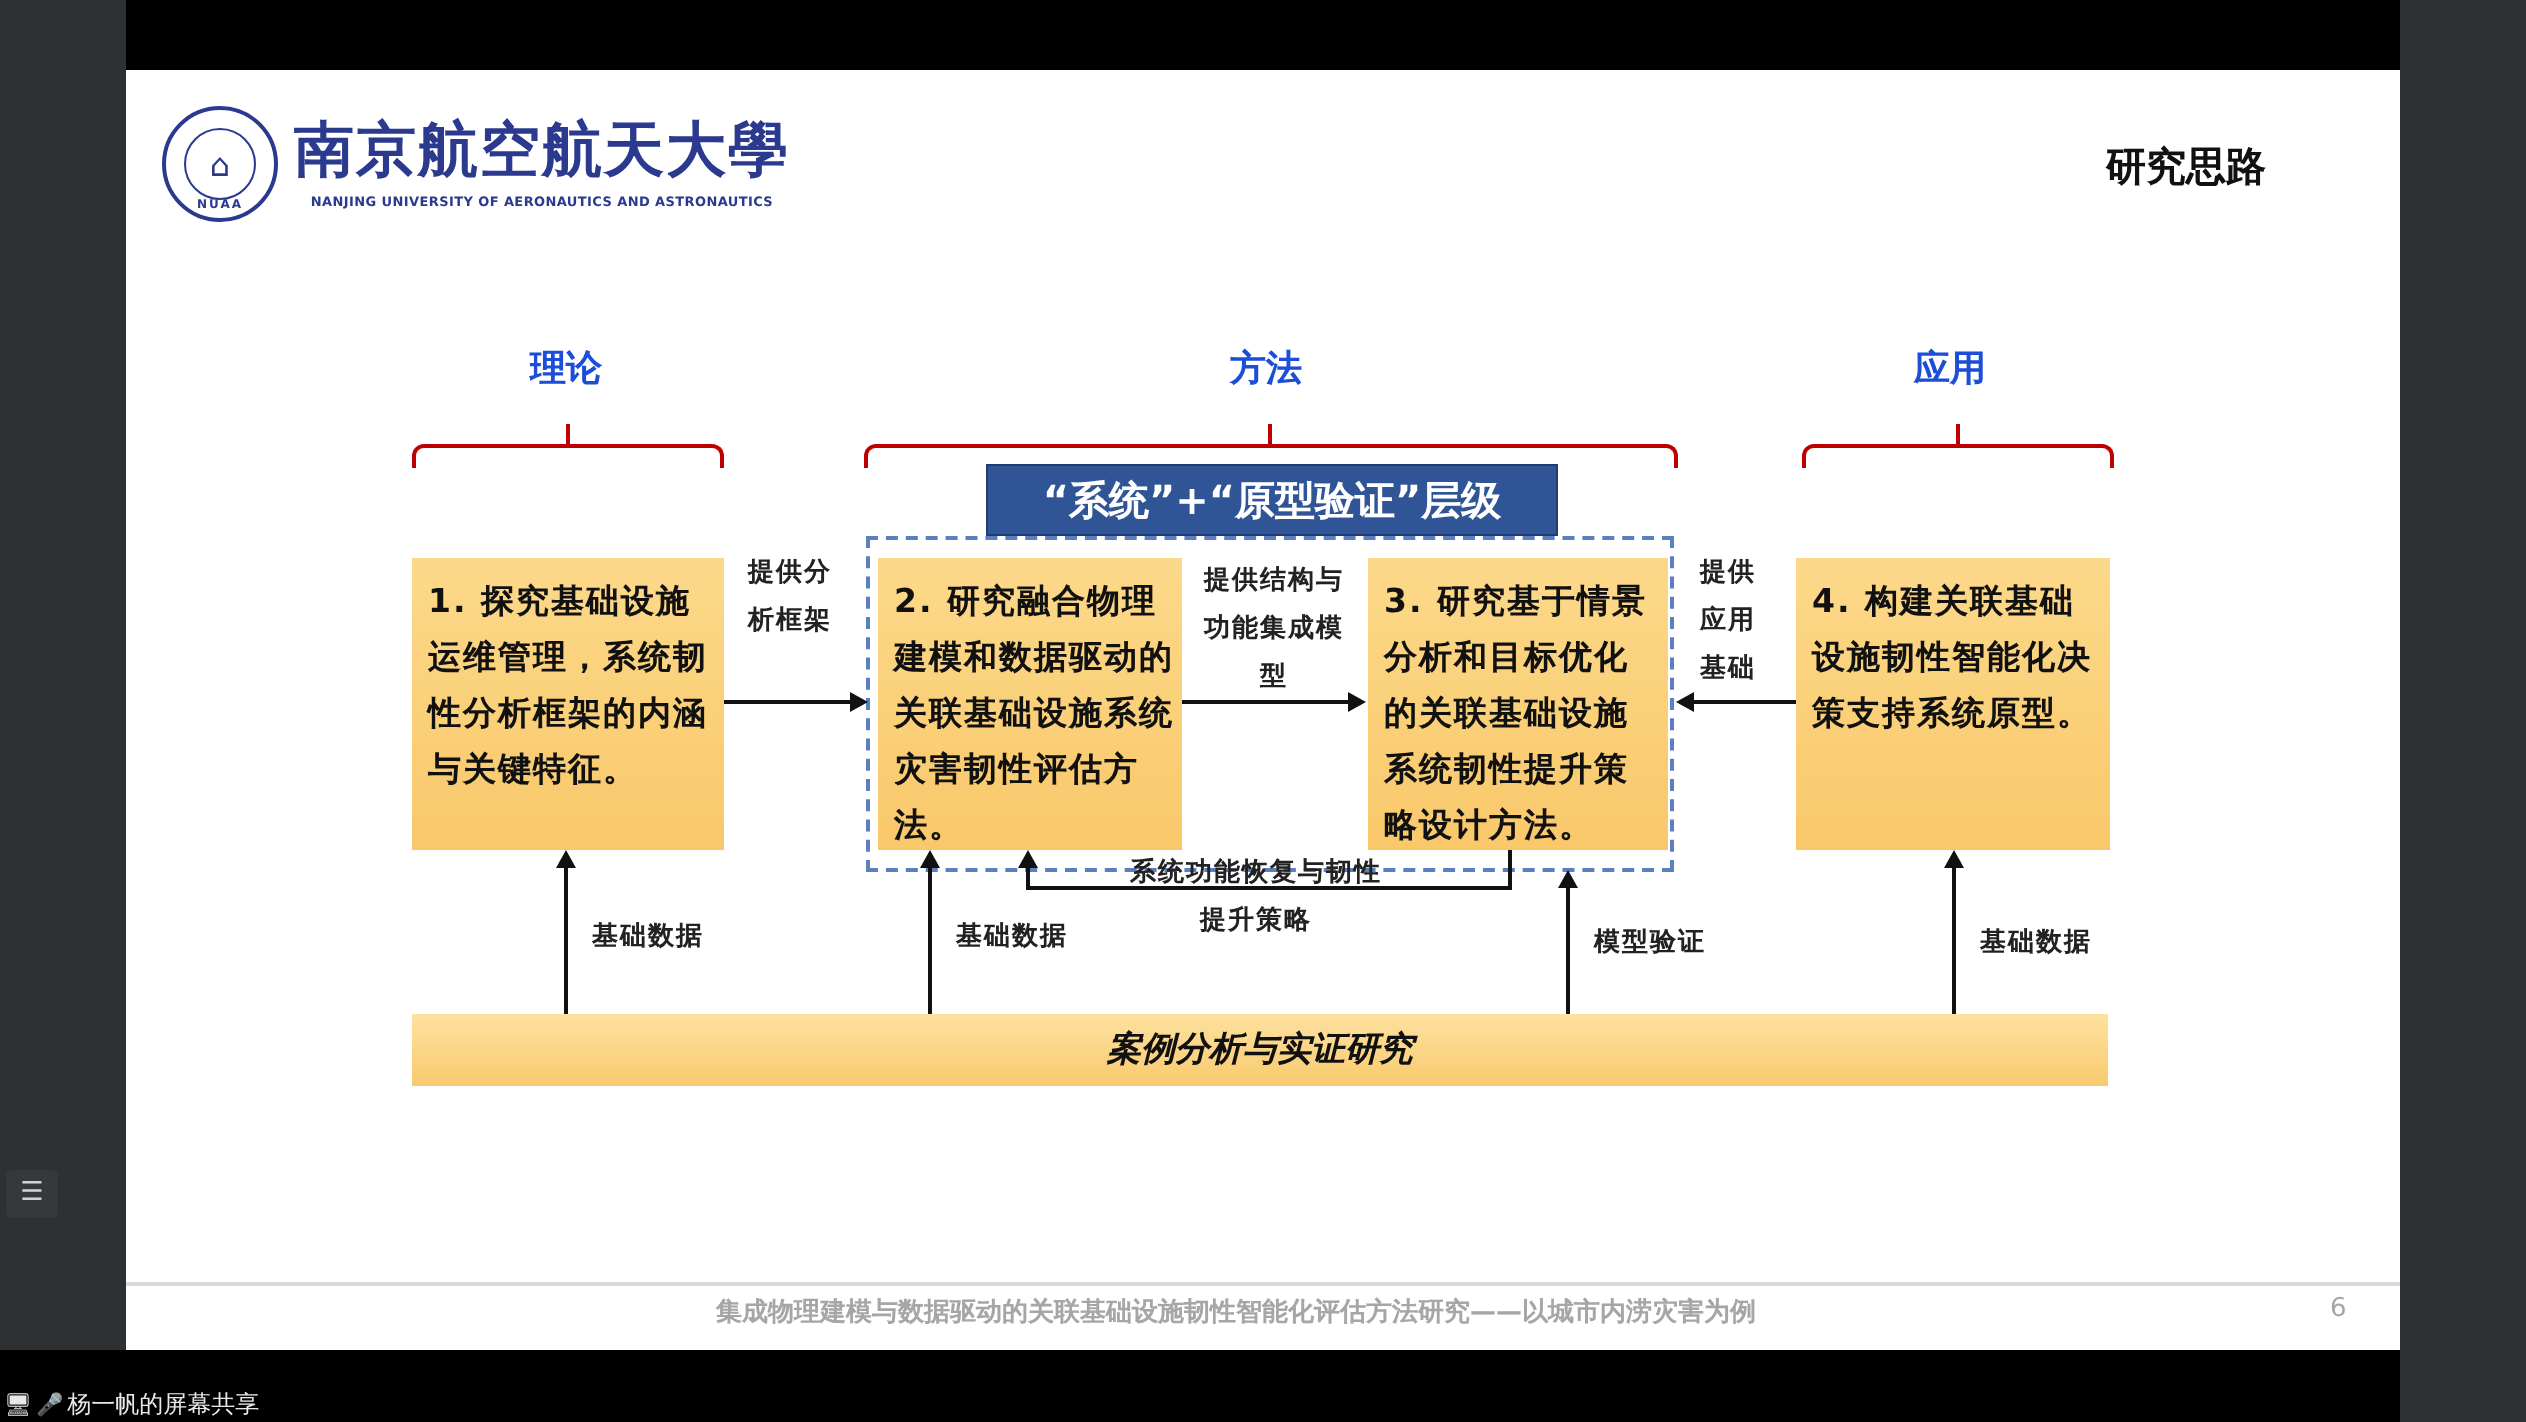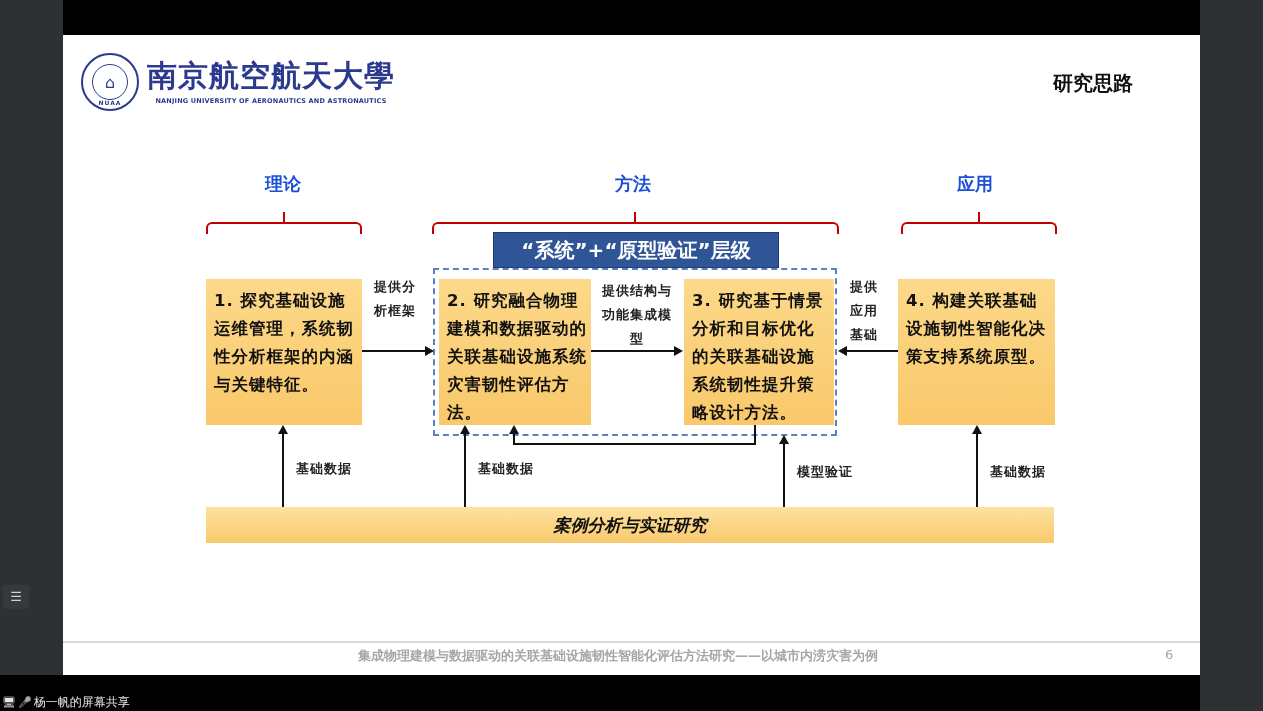--- a/index.html
+++ b/index.html
@@ -106,20 +106,21 @@
   <div class="lbl" style="left:533px; top:244px; width:82px;">提供结构与功能集成模型</div>
 
   <div class="hline" style="left:784px; top:315px; width:51px;"></div>
   <div class="arrow-l" style="left:775px; top:311px;"></div>
   <div class="lbl" style="left:783px; top:240px; width:36px;">提供应用基础</div>
 
   <div class="vline" style="left:691px; top:390px; height:20px;"></div>
   <div class="hline" style="left:450px; top:408px; width:243px;"></div>
   <div class="vline" style="left:450px; top:398px; height:12px;"></div>
   <div class="arrow-u" style="left:446px; top:390px;"></div>
+  <div class="lbl" style="left:500px; top:390px; width:130px;">系统功能恢复与韧性提升策略</div>
 
   <div class="vline" style="left:219px; top:398px; height:74px;"></div>
   <div class="arrow-u" style="left:215px; top:390px;"></div>
   <div class="lbl" style="left:226px; top:422px; width:70px;">基础数据</div>
 
   <div class="vline" style="left:401px; top:398px; height:74px;"></div>
   <div class="arrow-u" style="left:397px; top:390px;"></div>
   <div class="lbl" style="left:408px; top:422px; width:70px;">基础数据</div>
 
   <div class="vline" style="left:720px; top:408px; height:64px;"></div>

